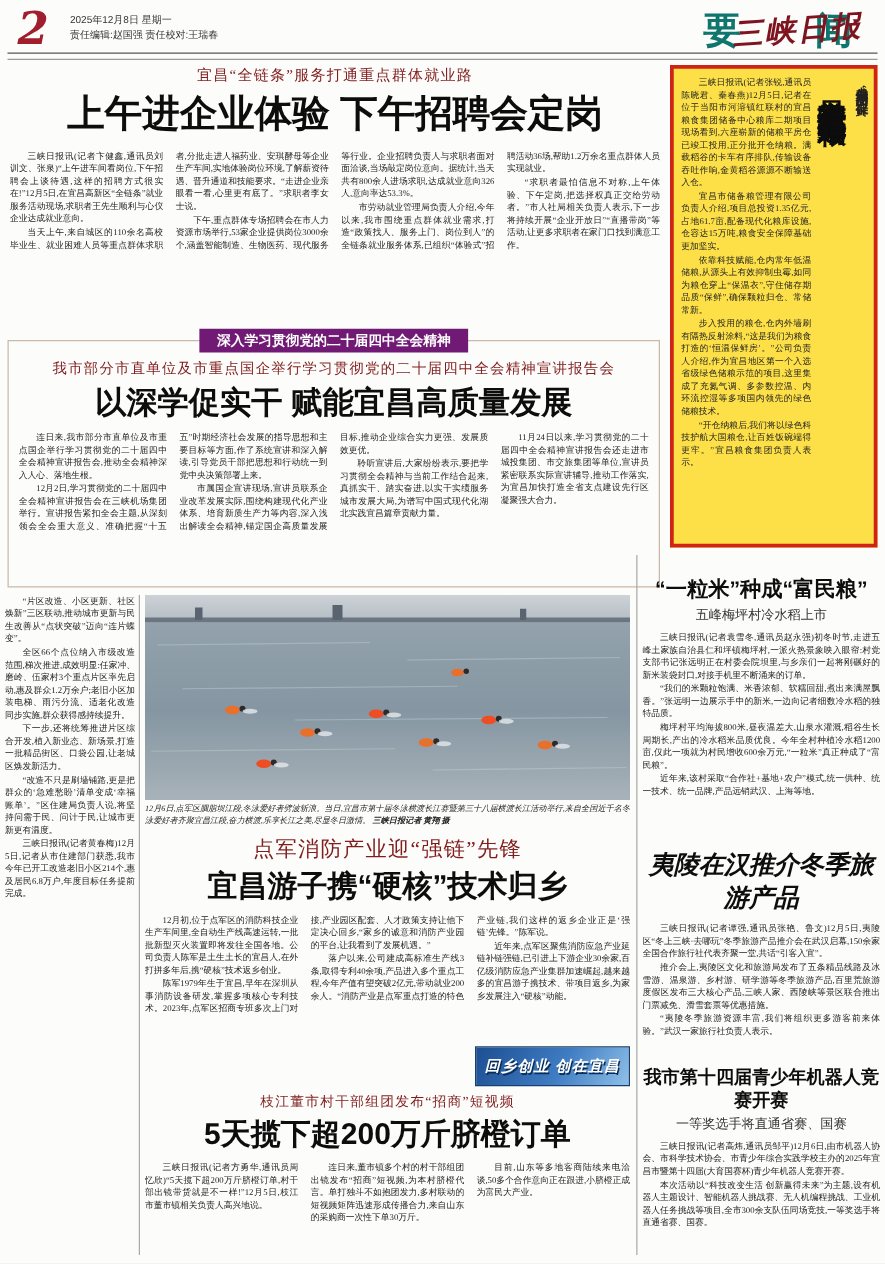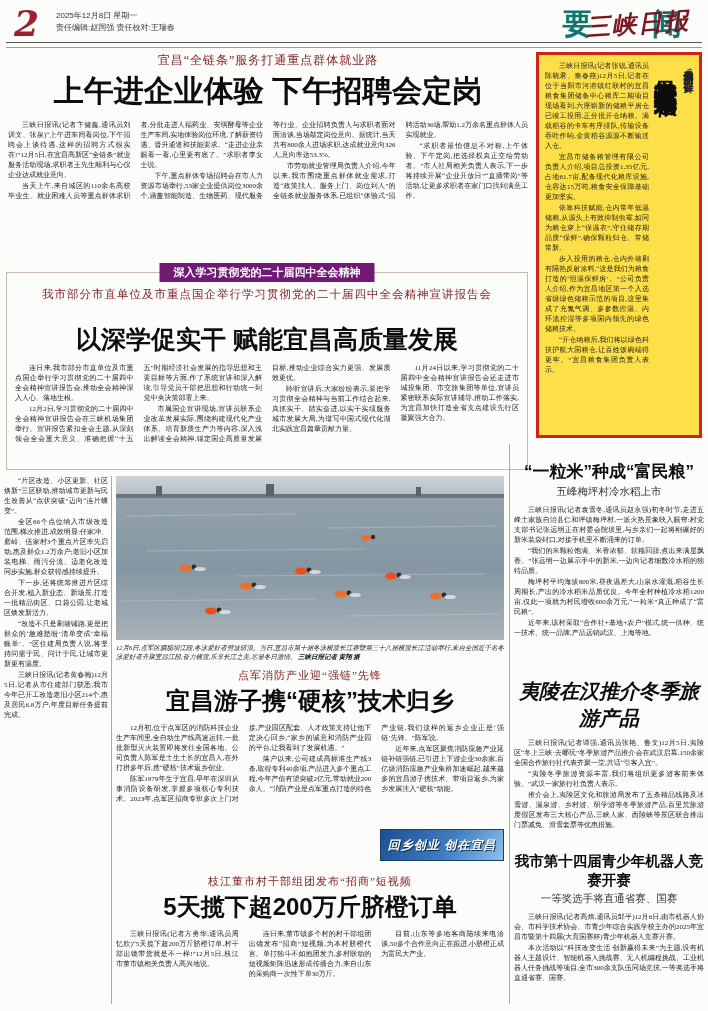--- a/index.html
+++ b/index.html
@@ -23,32 +23,32 @@
   .top-cols{column-count:4;column-gap:10px;height:134px;overflow:hidden;}
   
   .grain{position:absolute;left:536px;top:52px;width:166px;height:386px;border:3px solid #cf2318;background:#fde047;box-sizing:border-box;display:flex;padding:6px 4px 6px 6px;}
   .grain-body{flex:1;overflow:hidden;}
   .grain-head{writing-mode:vertical-rl;font-size:23px;line-height:25px;font-weight:bold;font-family:"Liberation Sans",sans-serif;color:#0d0d0d;margin-left:4px;letter-spacing:1px;}
   .grain-tag{writing-mode:vertical-rl;font-size:10px;font-weight:bold;color:#222;margin-left:3px;letter-spacing:1px;}
   
   .plenum{position:absolute;left:6px;top:272px;width:522px;height:198px;border:1px solid #c9b9a9;box-sizing:border-box;padding-top:12px;}
   .plenum-tag{position:absolute;left:50%;top:-10px;transform:translateX(-50%);background:#701a75;color:#fff;font-size:11px;font-weight:bold;padding:2px 14px;white-space:nowrap;font-family:"Liberation Sans",sans-serif;}
   .plenum .kicker{font-size:11.5px;margin-top:2px;}
-  .plenum .headline{font-size:25px;margin:21px 0 7px 0;}
+  .plenum .headline{font-size:25px;margin:3px 0 7px 0;}
   .plenum-cols{column-count:4;column-gap:10px;height:128px;overflow:hidden;margin:0 8px;}
   
   .leftcol{position:absolute;left:4px;top:476px;width:104px;height:528px;overflow:hidden;}
   
   .photo{position:absolute;left:116px;top:476px;width:388px;}
   .photo svg{display:block;}
   .caption{font-size:6.5px;line-height:9px;text-align:justify;color:#222;margin-top:3px;font-style:italic;}
   .credit{font-style:italic;font-weight:bold;white-space:nowrap;}
   
   .returnee{position:absolute;left:116px;top:668px;width:388px;}
-  .returnee .kicker{font-size:11px;}
+  .returnee .kicker{font-size:17px;}
   .returnee .headline{font-size:24px;margin:2px 0 6px 0;}
   .ret-cols{column-count:3;column-gap:10px;height:140px;overflow:hidden;}
   .promo{position:absolute;right:0px;bottom:2px;width:122px;height:30px;background:linear-gradient(120deg,#1d4e92,#3f7cc2 55%,#8fc0e8);border:1px solid #16406f;color:#fff;
          display:flex;align-items:center;justify-content:center;font-weight:bold;font-style:italic;font-size:12px;letter-spacing:1px;font-family:"Liberation Sans",sans-serif;text-shadow:1px 1px 0 #0d2c52;}
   
   .orange{position:absolute;left:116px;top:874px;width:388px;}
   .orange .kicker{font-size:11px;}
   .orange .headline{font-size:24px;margin:2px 0 6px 0;}
   .orange-cols{column-count:3;column-gap:10px;height:82px;overflow:hidden;}
   
@@ -236,22 +236,22 @@
       <p>“我们的米颗粒饱满、米香浓郁、软糯回甜,煮出来满屋飘香。”张远明一边展示手中的新米,一边向记者细数冷水稻的独特品质。</p>
       <p>梅坪村平均海拔800米,昼夜温差大,山泉水灌溉,稻谷生长周期长,产出的冷水稻米品质优良。今年全村种植冷水稻1200亩,仅此一项就为村民增收600余万元,“一粒米”真正种成了“富民粮”。</p>
       <p>近年来,该村采取“合作社+基地+农户”模式,统一供种、统一技术、统一品牌,产品远销武汉、上海等地。</p>
     </div>
   </article>
 
   <article class="rightcol-art tourism">
     <div class="headline">夷陵在汉推介冬季旅游产品</div>
     <div class="tourism-body bodytxt">
       <p>三峡日报讯(记者谭强,通讯员张艳、鲁文)12月5日,夷陵区“冬上三峡·去哪玩”冬季旅游产品推介会在武汉启幕,150余家全国合作旅行社代表齐聚一堂,共话“引客入宜”。</p>
+      <p>推介会上,夷陵区文化和旅游局发布了五条精品线路及冰雪游、温泉游、乡村游、研学游等冬季旅游产品,百里荒旅游度假区发布三大核心产品,三峡人家、西陵峡等景区联合推出门票减免、滑雪套票等优惠措施。</p>
       <p>“夷陵冬季旅游资源丰富,我们将组织更多游客前来体验。”武汉一家旅行社负责人表示。</p>
-      <p>推介会上,夷陵区文化和旅游局发布了五条精品线路及冰雪游、温泉游、乡村游、研学游等冬季旅游产品,百里荒旅游度假区发布三大核心产品,三峡人家、西陵峡等景区联合推出门票减免、滑雪套票等优惠措施。</p>
     </div>
   </article>
 
   <article class="rightcol-art robot">
     <div class="headline">我市第十四届青少年机器人竞赛开赛</div>
     <div class="subhead">一等奖选手将直通省赛、国赛</div>
     <div class="robot-body bodytxt">
       <p>三峡日报讯(记者高炜,通讯员邹平)12月6日,由市机器人协会、市科学技术协会、市青少年综合实践学校主办的2025年宜昌市暨第十四届(大育国赛杯)青少年机器人竞赛开赛。</p>
       <p>本次活动以“科技改变生活 创新赢得未来”为主题,设有机器人主题设计、智能机器人挑战赛、无人机编程挑战、工业机器人任务挑战等项目,全市300余支队伍同场竞技,一等奖选手将直通省赛、国赛。</p>
     </div>

